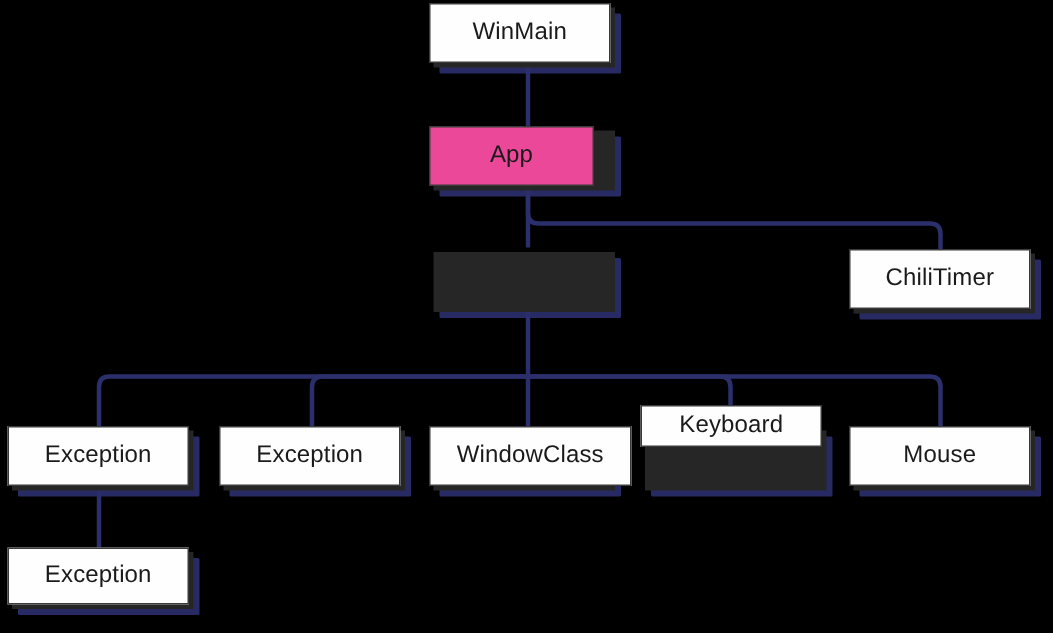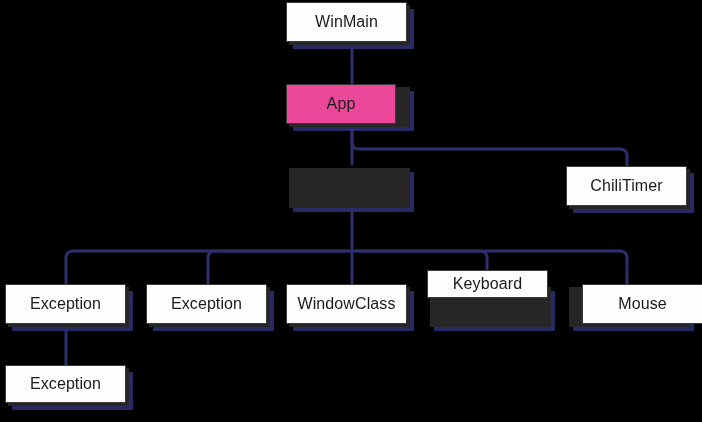--- a/index.html
+++ b/index.html
@@ -94,31 +94,31 @@
     <div class="node" style="left: 5px; top: 284px; width: 121px; height: 40px; background: rgb(254, 254, 254); border-color: rgb(58, 58, 58); color: rgb(26, 26, 26);">
       <span class="node-label">Exception</span>
     </div>
     <div class="node-shadow" style="left: 153px; top: 291px; width: 121px; height: 40px;"></div>
     <div class="node-shadow-dark" style="left: 149px; top: 287px; width: 121px; height: 40px;"></div>
     <div class="node" style="left: 146px; top: 284px; width: 121px; height: 40px; background: rgb(254, 254, 254); border-color: rgb(58, 58, 58); color: rgb(26, 26, 26);">
       <span class="node-label">Exception</span>
     </div>
     <div class="node-shadow" style="left: 293px; top: 291px; width: 121px; height: 40px;"></div>
     <div class="node-shadow-dark" style="left: 289px; top: 287px; width: 121px; height: 40px;"></div>
-    <div class="node" style="left: 286px; top: 284px; width: 121px; height: 40px; background: rgb(254, 254, 254); border-color: rgb(58, 58, 58); color: rgb(26, 26, 26);">
+    <div class="node" style="left: 286px; top: 284px; width: 135px; height: 40px; background: rgb(254, 254, 254); border-color: rgb(58, 58, 58); color: rgb(26, 26, 26);">
       <span class="node-label">WindowClass</span>
     </div>
     <div class="node-shadow" style="left: 434px; top: 291px; width: 121px; height: 40px;"></div>
     <div class="node-shadow-dark" style="left: 430px; top: 287px; width: 121px; height: 40px;"></div>
     <div class="node" style="left: 427px; top: 270px; width: 121px; height: 28px; background: rgb(254, 254, 254); border-color: rgb(58, 58, 58); color: rgb(26, 26, 26);">
       <span class="node-label">Keyboard</span>
     </div>
     <div class="node-shadow" style="left: 573px; top: 291px; width: 121px; height: 40px;"></div>
     <div class="node-shadow-dark" style="left: 569px; top: 287px; width: 121px; height: 40px;"></div>
-    <div class="node" style="left: 566px; top: 284px; width: 121px; height: 40px; background: rgb(254, 254, 254); border-color: rgb(58, 58, 58); color: rgb(26, 26, 26); margin-left: 16px;">
+    <div class="node" style="left: 566px; top: 284px; width: 121px; height: 40px; background: rgb(254, 254, 254); border-color: rgb(58, 58, 58); color: rgb(26, 26, 26);">
       <span class="node-label">Mouse</span>
     </div>
     <div class="node-shadow" style="left: 12px; top: 372px; width: 121px; height: 38px;"></div>
     <div class="node-shadow-dark" style="left: 8px; top: 368px; width: 121px; height: 38px;"></div>
     <div class="node" style="left: 5px; top: 365px; width: 121px; height: 38px; background: rgb(254, 254, 254); border-color: rgb(58, 58, 58); color: rgb(26, 26, 26);">
       <span class="node-label">Exception</span>
     </div>
   </div>
 
 </body></html>

